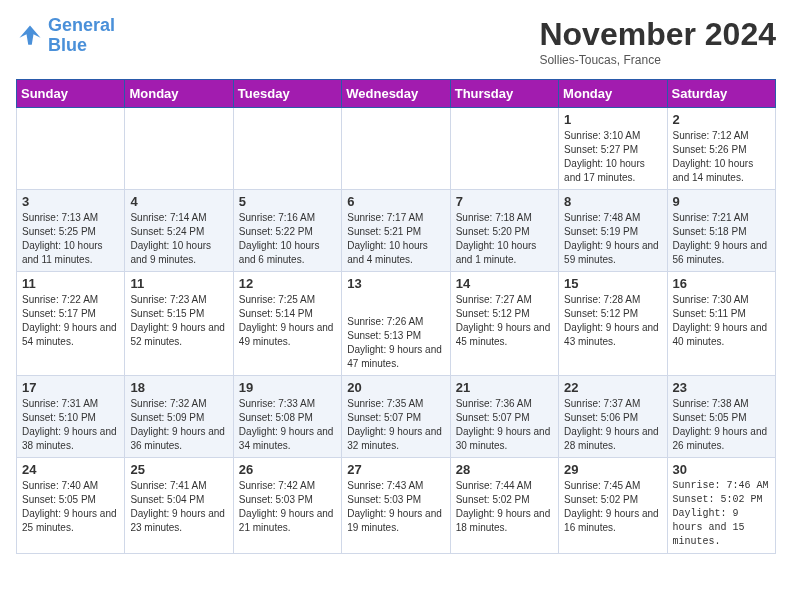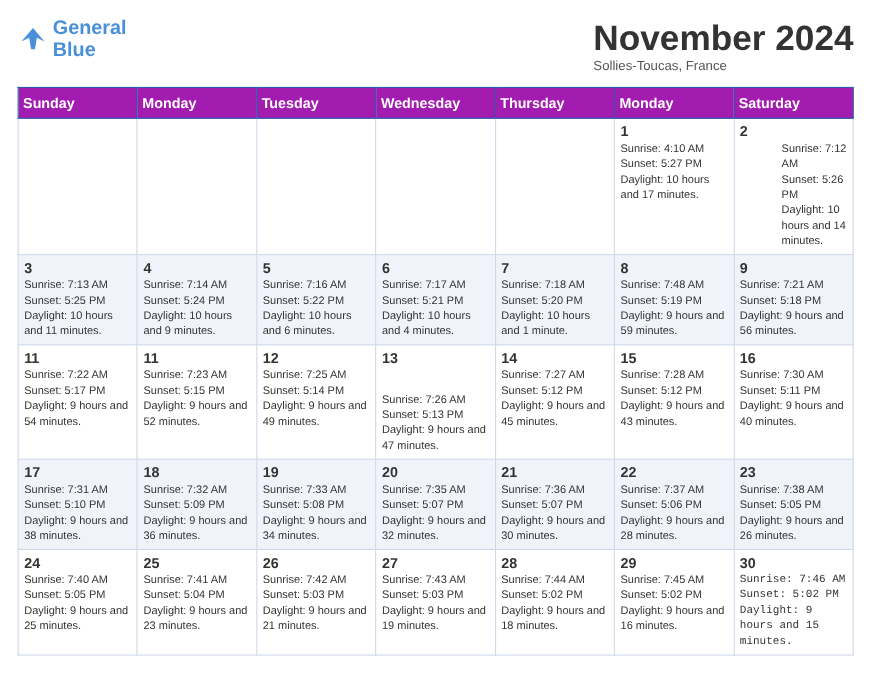--- a/index.html
+++ b/index.html
@@ -126,27 +126,27 @@
   </thead>
   <tbody id="calendar-body">
   <tr>
         <td class="empty-cell"></td>
         <td class="empty-cell"></td>
         <td class="empty-cell"></td>
         <td class="empty-cell"></td>
         <td class="empty-cell"></td>
         <td>
           <span class="day-num">1</span>
-          <div class="day-info" style="white-space: pre-line;">Sunrise: 4:10 AM
+          <div class="day-info" style="white-space: pre-line;">Sunrise: 3:10 AM
 Sunset: 5:27 PM
 Daylight: 10 hours and 17 minutes.</div>
         </td>
         <td>
           <span class="day-num">2</span>
-          <div class="day-info" style="white-space: pre-line; margin-left: 38px;">Sunrise: 7:12 AM
+          <div class="day-info" style="white-space: pre-line;">Sunrise: 7:12 AM
 Sunset: 5:26 PM
 Daylight: 10 hours and 14 minutes.</div>
         </td>
       </tr>
       <tr>
         <td>
           <span class="day-num">3</span>
           <div class="day-info" style="white-space: pre-line;">Sunrise: 7:13 AM
 Sunset: 5:25 PM
 Daylight: 10 hours and 11 minutes.</div>

